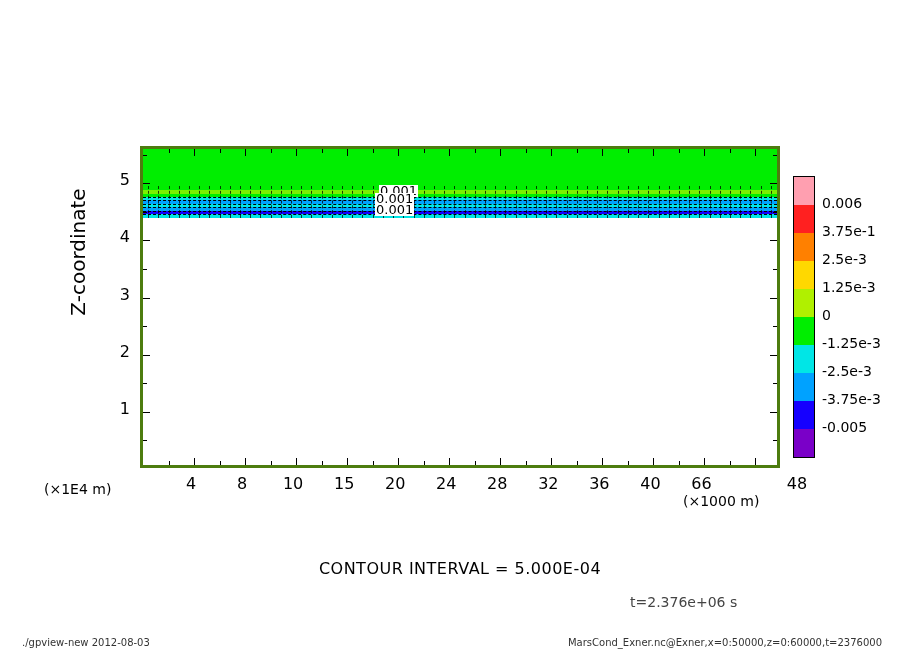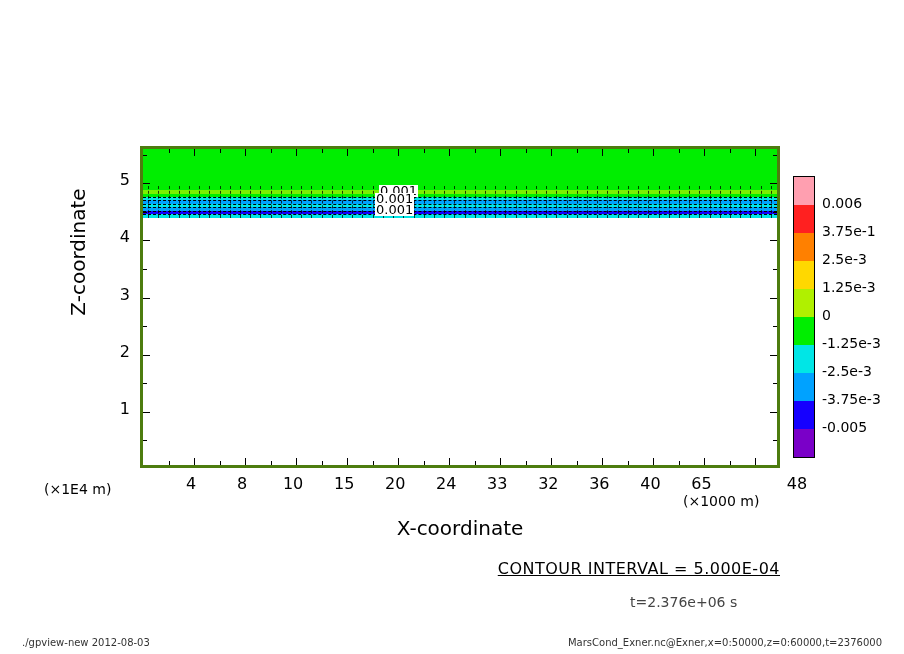--- a/index.html
+++ b/index.html
@@ -135,24 +135,23 @@
     left: 822px;
     font-size: 14px;
     white-space: nowrap;
   }
 
   
   #contour-interval {
     left: 140px;
     top: 559px;
     width: 640px;
-    text-align: right;
+    text-align: center;
     font-size: 16px;
     letter-spacing: 0.5px;
-    text-decoration: underline;
   }
   #time-stamp {
     left: 630px;
     top: 594px;
     font-size: 14px;
     color: #444;
   }
   #footer-left {
     left: 22px;
     top: 637px;
@@ -324,21 +323,20 @@
       <div class="tick-y-left" style="top: 91.4286px;"></div>
       <div class="tick-y-right" style="top: 91.4286px;"></div>
       <div class="tick-y-left minor" style="top: 62.8571px;"></div>
       <div class="tick-y-right minor" style="top: 62.8571px;"></div>
       <div class="tick-y-left" style="top: 34.2857px;"></div>
       <div class="tick-y-right" style="top: 34.2857px;"></div>
       <div class="tick-y-left minor" style="top: 5.71429px;"></div>
       <div class="tick-y-right minor" style="top: 5.71429px;"></div>
     </div>
 
-  <div class="abs" id="xaxis-title">X-coordinate</div>
   <div class="abs" id="yaxis-title">Z-coordinate</div>
   <div class="abs" id="xunit-label">(×1000 m)</div>
   <div class="abs" id="yunit-label">(×1E4 m)</div>
 
   <div class="abs" id="colorbar">
       <div class="cb-cell" style="height: 28px; background: rgb(255, 159, 176);"></div>
       <div class="cb-cell" style="height: 28px; background: rgb(255, 32, 32);"></div>
       <div class="cb-cell" style="height: 28px; background: rgb(255, 128, 0);"></div>
       <div class="cb-cell" style="height: 28px; background: rgb(255, 216, 0);"></div>
       <div class="cb-cell" style="height: 28px; background: rgb(176, 240, 0);"></div>
@@ -353,25 +351,25 @@
   <div class="abs" id="time-stamp">t=2.376e+06 s</div>
   <div class="abs" id="footer-left">./gpview-new   2012-08-03</div>
   <div class="abs" id="footer-right">MarsCond_Exner.nc@Exner,x=0:50000,z=0:60000,t=2376000</div>
 
 <div class="abs xtick-label" style="left: 191.04px; top: 474px;">4</div>
     <div class="abs xtick-label" style="left: 242.08px; top: 474px;">8</div>
     <div class="abs xtick-label" style="left: 293.12px; top: 474px;">10</div>
     <div class="abs xtick-label" style="left: 344.16px; top: 474px;">15</div>
     <div class="abs xtick-label" style="left: 395.2px; top: 474px;">20</div>
     <div class="abs xtick-label" style="left: 446.24px; top: 474px;">24</div>
-    <div class="abs xtick-label" style="left: 497.28px; top: 474px;">33</div>
+    <div class="abs xtick-label" style="left: 497.28px; top: 474px;">28</div>
     <div class="abs xtick-label" style="left: 548.32px; top: 474px;">32</div>
     <div class="abs xtick-label" style="left: 599.36px; top: 474px;">36</div>
     <div class="abs xtick-label" style="left: 650.4px; top: 474px;">40</div>
-    <div class="abs xtick-label" style="left: 701.44px; top: 474px;">65</div>
+    <div class="abs xtick-label" style="left: 701.44px; top: 474px;">66</div>
     <div class="abs xtick-label" style="left: 797px; top: 474px;">48</div>
     <div class="abs ytick-label" style="left: 100px; top: 398.857px;">1</div>
     <div class="abs ytick-label" style="left: 100px; top: 341.714px;">2</div>
     <div class="abs ytick-label" style="left: 100px; top: 284.571px;">3</div>
     <div class="abs ytick-label" style="left: 100px; top: 227.429px;">4</div>
     <div class="abs ytick-label" style="left: 100px; top: 170.286px;">5</div>
     <div class="cb-label" style="top: 195px;">0.006</div>
     <div class="cb-label" style="top: 223px;">3.75e-1</div>
     <div class="cb-label" style="top: 251px;">2.5e-3</div>
     <div class="cb-label" style="top: 279px;">1.25e-3</div>

